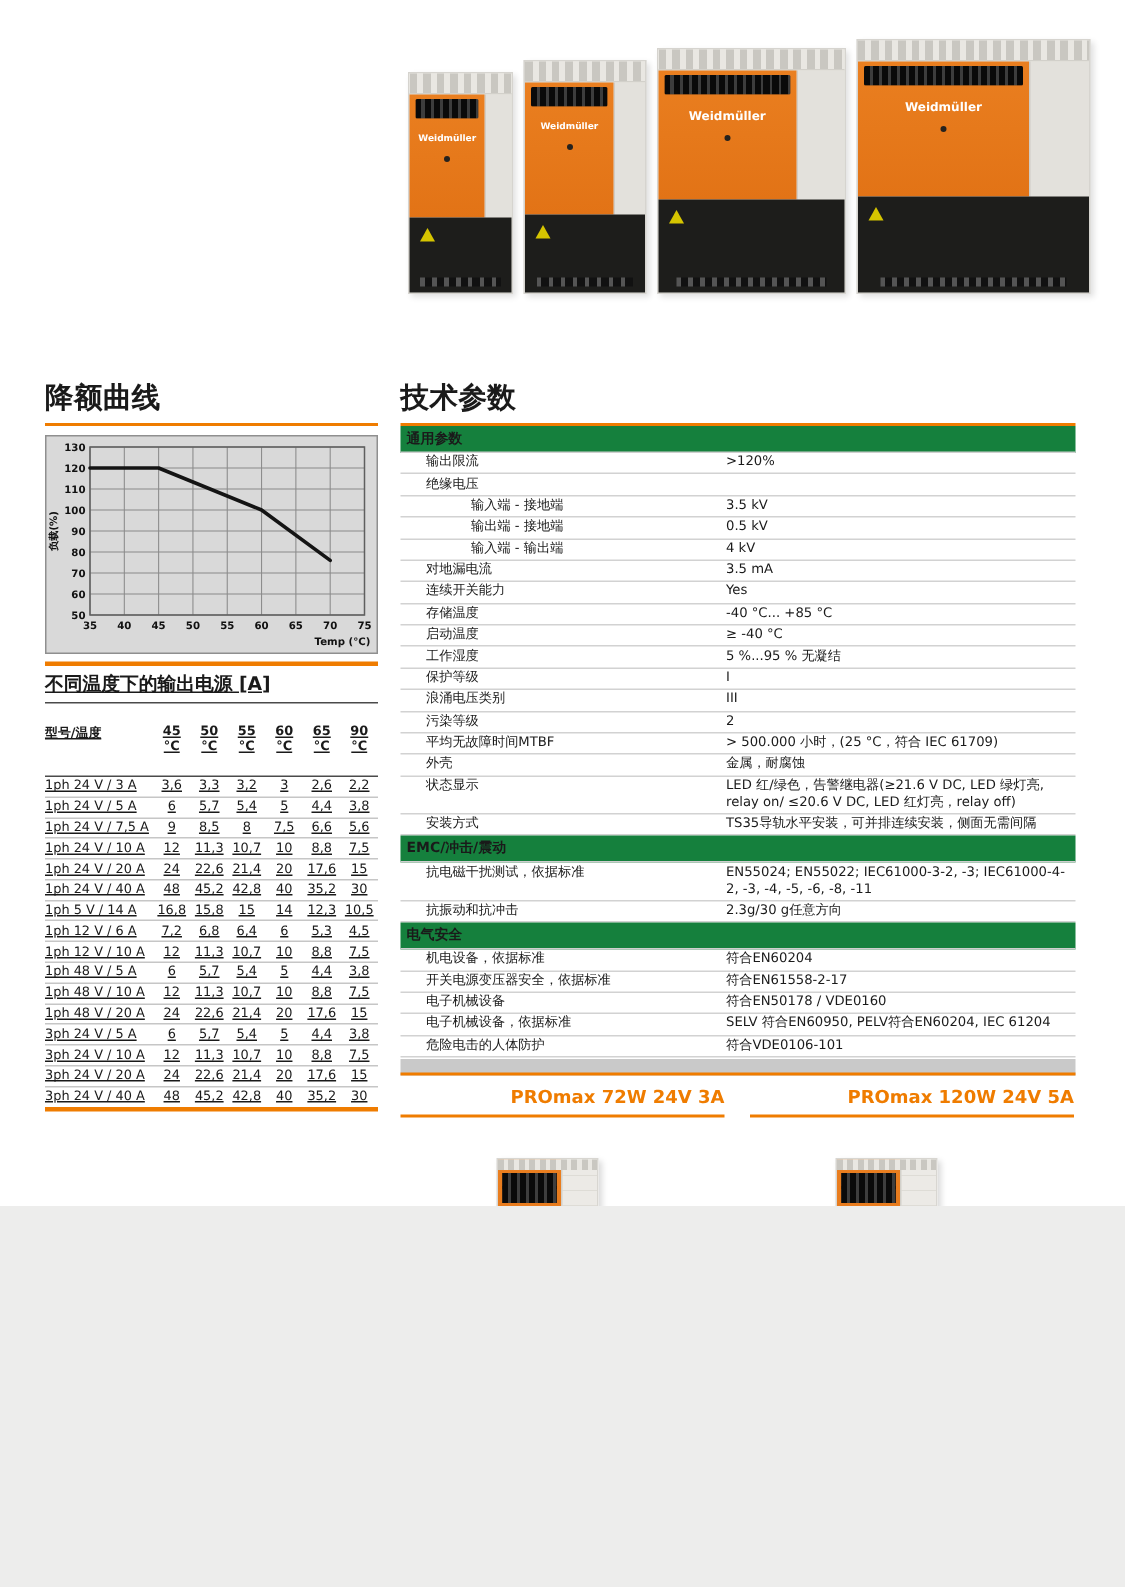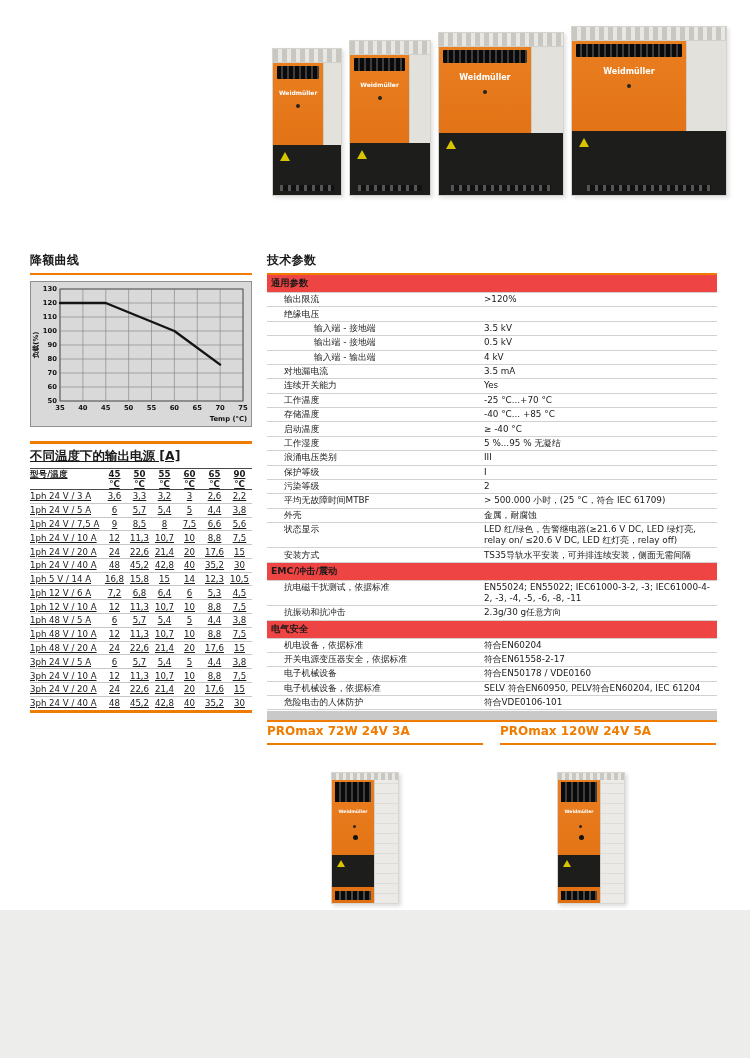--- a/index.html
+++ b/index.html
@@ -1,22 +1,22 @@
 <!DOCTYPE html>
 <html><head>
 <meta charset="utf-8">
 <style>
   :root{ --acc:#EF7C00; }
   *{box-sizing:border-box;}
   body{margin:0;background:#ededec;}
-  .page{position:relative;width:750px;height:910px;margin:0 auto;background:#ffffff;
+  .page{position:relative;width:750px;height:804px;margin:0 auto;background:#ffffff;
         font-family:"DejaVu Sans","Liberation Sans",sans-serif;color:#1a1a1a;overflow:hidden;}
 
   
-  .sec-title{font-size:12px;font-weight:bold;letter-spacing:.3px;border-bottom:2.5px solid var(--acc);padding-bottom:4px;}
+  .sec-title{font-size:19px;font-weight:bold;letter-spacing:.3px;border-bottom:2.5px solid var(--acc);padding-bottom:4px;}
 
   
   .hero{position:absolute;left:272px;top:24px;width:458px;height:172px;display:flex;align-items:flex-end;gap:7px;}
   .psu{position:relative;display:flex;flex-direction:column;background:#ecebe7;border:1px solid #d6d4cf;box-shadow:2px 2px 4px rgba(0,0,0,.12);}
   .psu.p1{width:70px;height:148px;} .psu.p2{width:82px;height:156px;}
   .psu.p3{width:126px;height:164px;} .psu.p4{width:156px;height:170px;}
   .psu-cap{height:14px;background:#e9e7e2;border-bottom:1px solid #d2d0ca;
            background-image:repeating-linear-gradient(90deg,#c9c7c1 0 5px,#e9e7e2 5px 9px);}
   .psu-main{flex:1;display:flex;}
   .psu-face{width:74%;background:linear-gradient(180deg,#ea7f20,#e27316);position:relative;display:flex;flex-direction:column;}
@@ -33,39 +33,39 @@
   .psu-bt{position:absolute;bottom:4px;left:10%;right:10%;height:6px;
           background-image:repeating-linear-gradient(90deg,#555 0 3px,#111 3px 8px);}
 
   
   .derating{position:absolute;left:30px;top:252px;width:222px;}
   .chart-wrap{margin-top:6px;}
 
   
   .output-sec{position:absolute;left:30px;top:441px;width:222px;text-decoration:underline;}
   .ot-title{border-top:3px solid var(--acc);font-size:12.5px;font-weight:bold;padding:4px 0 3px;}
-  .ot-head{display:flex;font-size:8.6px;font-weight:bold;border-top:1px solid #4a4a4a;border-bottom:1px solid #4a4a4a;padding:0 0;}
+  .ot-head{display:flex;font-size:8.6px;font-weight:bold;border-top:1px solid #4a4a4a;border-bottom:1px solid #4a4a4a;padding:14px 0;}
   .ot-body{border-bottom:3px solid var(--acc);}
   .ot-row{display:flex;font-size:8.6px;padding:1.4px 0;border-bottom:1px solid #c6c6c6;}
   .ot-row:last-child{border-bottom:none;}
   .c-model{width:72px;} .c-val{width:25px;text-align:center;}
 
   
   .tech{position:absolute;left:267px;top:252px;width:450px;}
   .tech-rows{margin-top:0;}
-  .tech-sec{background:#ef4444;font-weight:bold;font-size:9.3px;padding:2px 4px;border-bottom:1px solid #cfcfcf;}
+  .tech-sec{background:#15803d;font-weight:bold;font-size:9.3px;padding:2px 4px;border-bottom:1px solid #cfcfcf;}
   .tech-row{display:flex;font-size:8.8px;line-height:11px;padding:1.2px 0;border-bottom:1px solid #d2d2d2;}
   .tech-row .lb{width:200px;flex:none;padding-right:6px;margin-left:17px;}
   .tech-row .lb.ind{padding-left:30px;}
   .tech-row .vl{flex:1;}
   .tech-footer{height:11px;background:#c9c9c9;border-bottom:2.5px solid var(--acc);margin-top:1px;}
 
   
   .bp-title{position:absolute;top:724px;width:216px;color:var(--acc);font-weight:bold;font-size:12px;
-            border-bottom:2px solid var(--acc);padding-bottom:5px;}
+            border-bottom:2px solid var(--acc);padding-bottom:5px;text-align:right;}
   .bp-title.t1{left:267px;} .bp-title.t2{left:500px;}
 
   .module{position:absolute;width:68px;height:132px;display:flex;box-shadow:2px 2px 4px rgba(0,0,0,.15);border:1px solid #d8d6d1;}
   .module.m1{left:331px;top:772px;} .module.m2{left:557px;top:772px;}
   .m-face{width:42px;background:linear-gradient(180deg,#ea7f20,#e06f12);position:relative;}
   .m-side{flex:1;background:#eceae6;border-left:1px solid #d2d0ca;
           background-image:repeating-linear-gradient(0deg,#eceae6 0 9px,#dedcd6 9px 10px);}
   .m-cap{position:absolute;left:0;top:0;right:0;height:7px;background:#e9e7e2;
          background-image:repeating-linear-gradient(90deg,#c9c7c1 0 4px,#e9e7e2 4px 7px);}
   .m-terms{position:absolute;left:3px;right:3px;top:9px;height:20px;background:#1b1b1b;
@@ -389,42 +389,38 @@
         </div>
         <div class="tech-row">
           <span class="lb">对地漏电流</span>
           <span class="vl">3.5 mA</span>
         </div>
         <div class="tech-row">
           <span class="lb">连续开关能力</span>
           <span class="vl">Yes</span>
         </div>
         <div class="tech-row">
-          <span class="lb">工作温度</span>
-          <span class="vl">-25 °C...+70 °C</span>
-        </div>
-        <div class="tech-row">
           <span class="lb">存储温度</span>
           <span class="vl">-40 °C... +85 °C</span>
         </div>
         <div class="tech-row">
           <span class="lb">启动温度</span>
           <span class="vl">≥ -40 °C</span>
         </div>
         <div class="tech-row">
           <span class="lb">工作湿度</span>
           <span class="vl">5 %...95 % 无凝结</span>
         </div>
         <div class="tech-row">
+          <span class="lb">保护等级</span>
+          <span class="vl">I</span>
+        </div>
+        <div class="tech-row">
           <span class="lb">浪涌电压类别</span>
           <span class="vl">III</span>
-        </div>
-        <div class="tech-row">
-          <span class="lb">保护等级</span>
-          <span class="vl">I</span>
         </div>
         <div class="tech-row">
           <span class="lb">污染等级</span>
           <span class="vl">2</span>
         </div>
         <div class="tech-row">
           <span class="lb">平均无故障时间MTBF</span>
           <span class="vl">&gt; 500.000 小时，(25 °C，符合 IEC 61709)</span>
         </div>
         <div class="tech-row">

